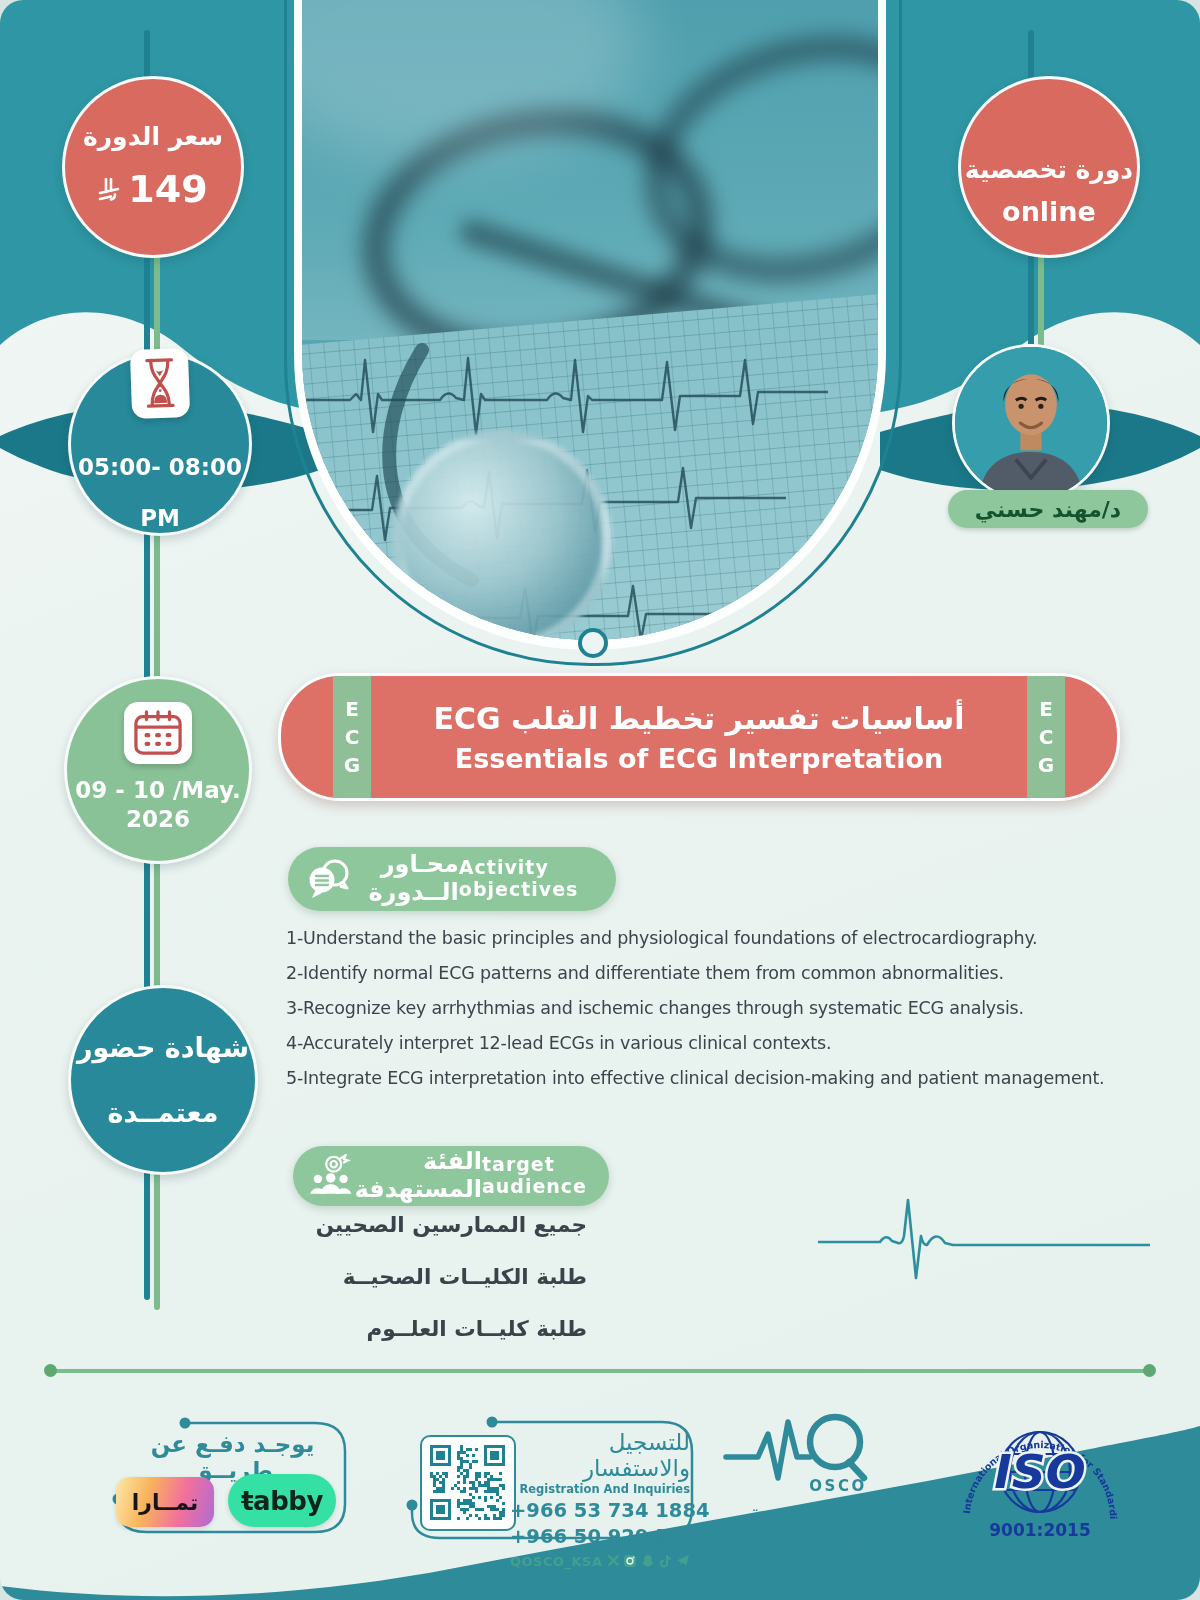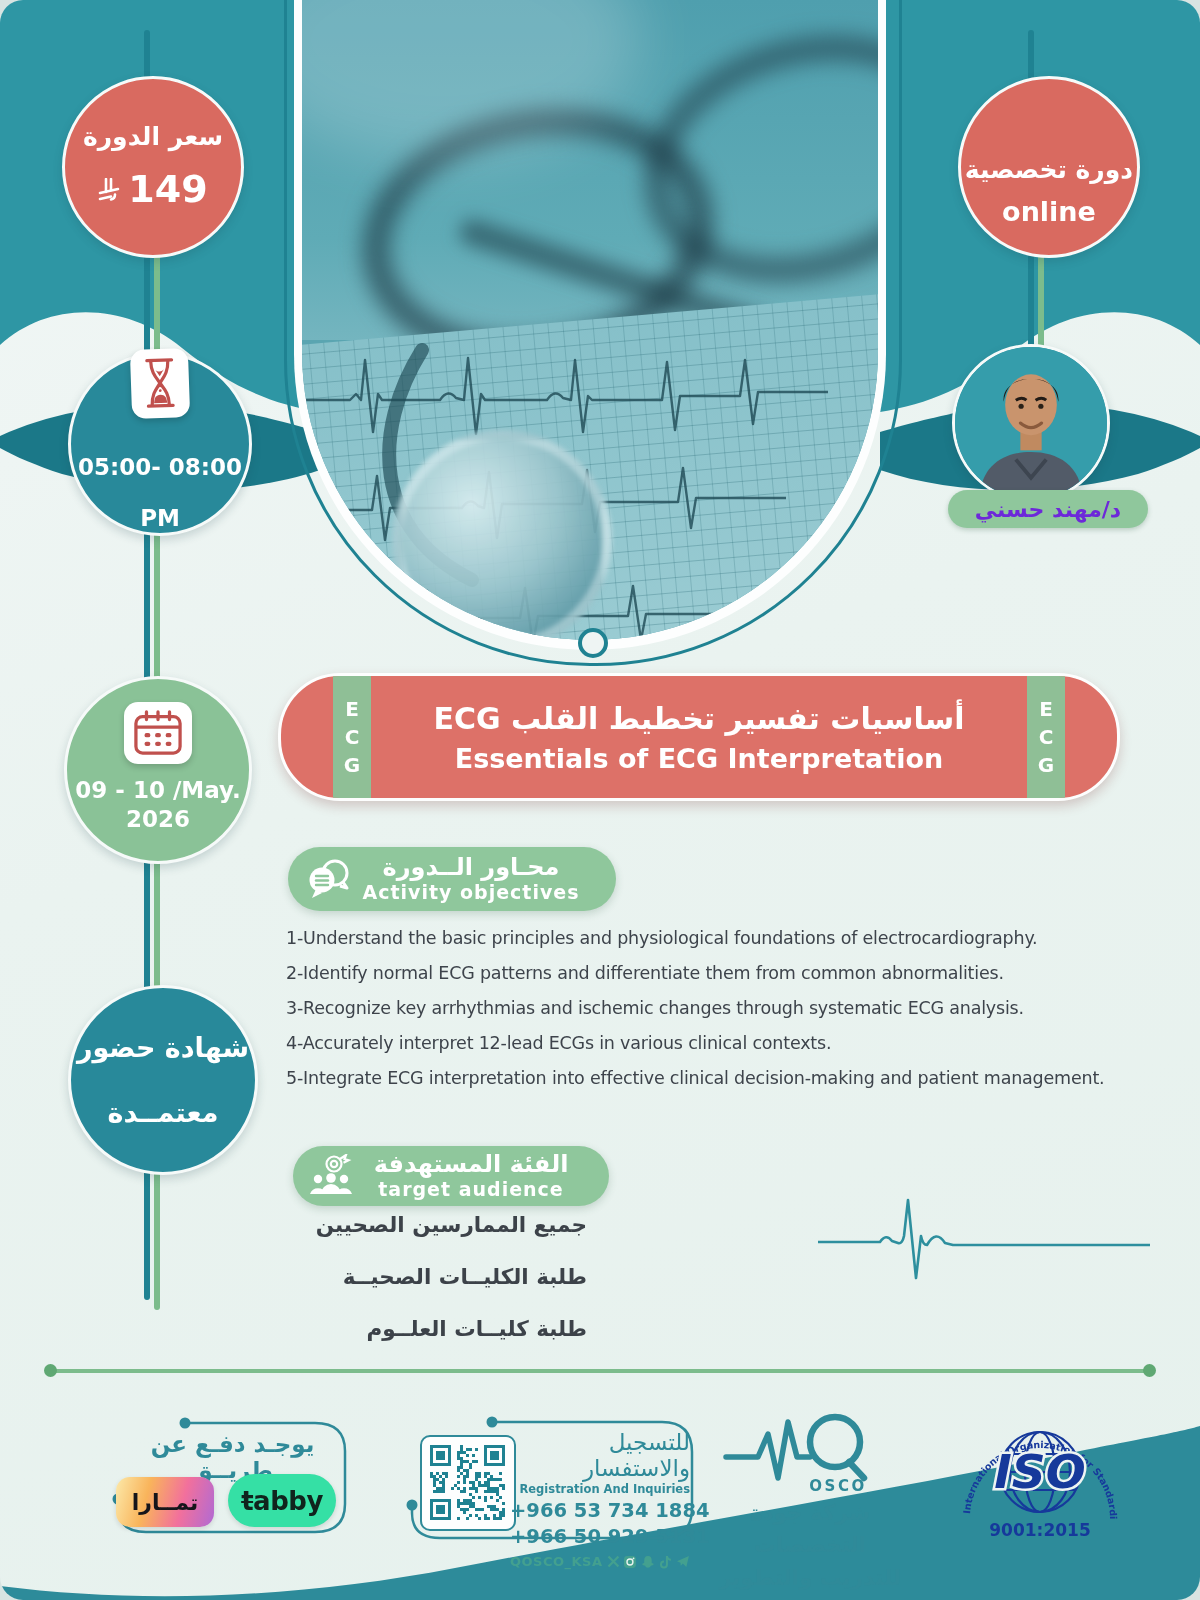--- a/index.html
+++ b/index.html
@@ -55,34 +55,34 @@
                 display:flex;flex-direction:column;align-items:center;justify-content:center;gap:4px;
                 color:#fff;font-weight:bold;font-size:20px;}
   .banner-titles{position:absolute;left:110px;right:110px;top:0;bottom:0;
                  display:flex;flex-direction:column;align-items:center;justify-content:center;gap:7px;}
   .banner-ar{color:#fff;font-weight:bold;font-size:30px;}
   .banner-en{color:#fff;font-weight:bold;font-size:27px;}
 
   
   .section-pill{position:absolute;background:#8fc79c;border-radius:34px;
                 box-shadow:0 3px 8px rgba(40,90,60,.2);display:flex;align-items:center;}
-  .pill-txt{flex:1;display:flex;flex-direction:column;align-items:center;justify-content:center;line-height:1.15;}
+  .pill-txt{flex:1;display:flex;align-items:center;justify-content:center;line-height:1.15;}
   .pill-ar{color:#fff;font-weight:bold;font-size:24px;}
   .pill-en{color:#fff;font-weight:bold;font-size:19px;letter-spacing:1px;}
 
   .obj-list{position:absolute;left:286px;top:928px;width:880px;}
   .obj-list p{margin:0 0 15px 0;font-size:17.5px;letter-spacing:-0.2px;color:#3d434b;
               font-weight:500;white-space:nowrap;}
 
   .aud-list{position:absolute;left:295px;top:1212px;width:292px;text-align:right;}
   .aud-list p{margin:0 0 27px 0;font-size:21.5px;font-weight:bold;color:#3c4249;}
 
   
   .doc-pill{position:absolute;left:948px;top:490px;width:200px;height:38px;border-radius:19px;
-            background:#8fc79c;color:#6d28d9;font-weight:bold;font-size:22px;
+            background:#8fc79c;color:#14532d;font-weight:bold;font-size:22px;
             display:flex;align-items:center;justify-content:center;box-shadow:0 2px 5px rgba(40,90,60,.25);}
   .bio{position:absolute;left:913px;top:528px;width:274px;font-size:16px;line-height:1.55;
        color:#3e434a;font-weight:600;text-align:right;}
   .bio p{margin:0;}
   .bio p::before{content:"•";margin-left:7px;color:#3e434a;}
   .pay-label{position:absolute;left:30px;top:36px;width:225px;text-align:center;
              font-size:23px;font-weight:bold;color:#2f8a99;}
   .tamara{position:absolute;left:26px;top:82px;width:98px;height:50px;border-radius:14px;
           background:linear-gradient(105deg,#fce9a9 0%,#f9b45b 32%,#f2709c 66%,#b06ad4 100%);
           display:flex;align-items:center;justify-content:center;
@@ -92,21 +92,21 @@
          box-shadow:0 2px 5px rgba(0,0,0,.12);}
   .tabby-word{display:block;color:#10241d;font-weight:bold;font-size:26px;letter-spacing:-0.5px;}
   .tabby-word::first-letter{text-decoration:line-through;}
 
   .qr-box{position:absolute;left:22px;top:40px;width:96px;height:96px;background:#fdfefe;
           border:2.5px solid #2f8a99;border-radius:10px;padding:8px;box-sizing:border-box;}
   .reg-col{position:absolute;left:112px;top:34px;width:180px;text-align:right;}
   .reg-ar{font-size:23px;font-weight:normal;color:#2f8a99;}
   .reg-en{font-size:11.5px;font-weight:bold;color:#2f8a99;white-space:nowrap;margin-top:1px;}
   .reg-phone{font-size:19.5px;font-weight:bold;color:#2f8a99;white-space:nowrap;margin-top:3px;}
-  .handle-row{display:flex;justify-content:flex-end;align-items:center;gap:4px;margin-top:6px;}
+  .handle-row{display:flex;justify-content:flex-end;gap:4px;margin-top:6px;}
   .handle{font-size:13px;font-weight:bold;color:#43a08f;letter-spacing:.5px;}
   .soc{display:inline-flex;}
 
   .company-name{position:absolute;left:700px;top:1497px;width:220px;text-align:center;
                 font-size:21.5px;font-weight:bold;color:#2f8a99;line-height:1.5;}
 </style>
 </head>
 <body>
 
 <div class="page">

